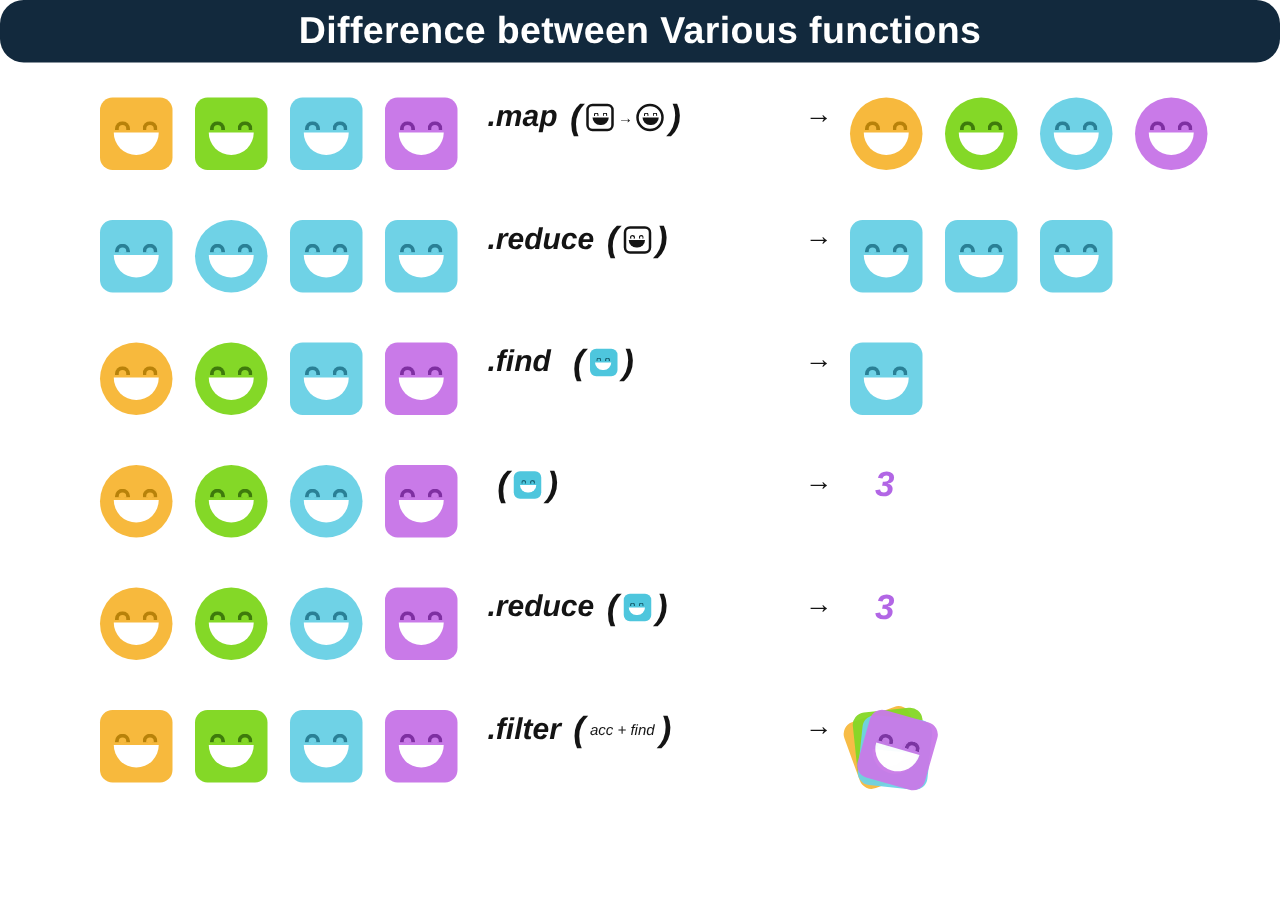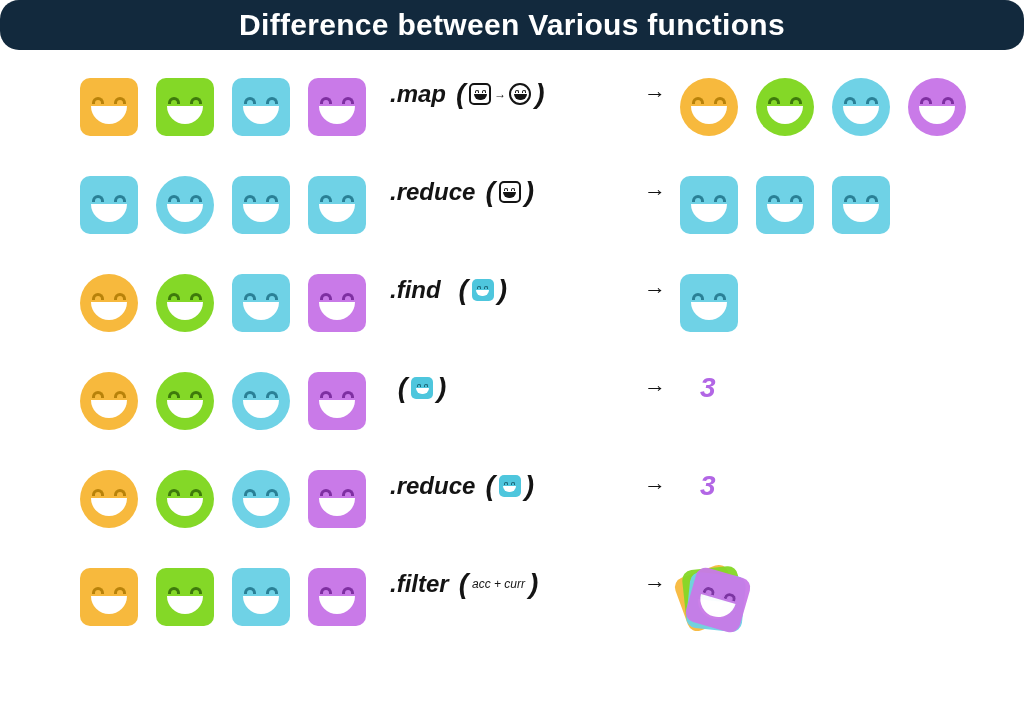--- a/index.html
+++ b/index.html
@@ -487,21 +487,21 @@
           <div class="eyes">
             <div class="eye"></div>
             <div class="eye"></div>
           </div>
           <div class="mouth"></div>
         </div>
     </div>
     <div class="fn">
       <span class="name">.filter</span>
       <span class="paren">(</span>
-      <span class="arg" style="font-size:12px;font-weight:500">acc + curr</span>
+      <span class="arg" style="font-size:12px;font-weight:500">acc + find</span>
       <span class="paren">)</span>
     </div>
     <div class="arrow">→</div>
     <div class="outputs">
       <div class="stack">
         <div class="face square c-orange p1">
             <div class="eyes">
               <div class="eye"></div>
               <div class="eye"></div>
             </div>

